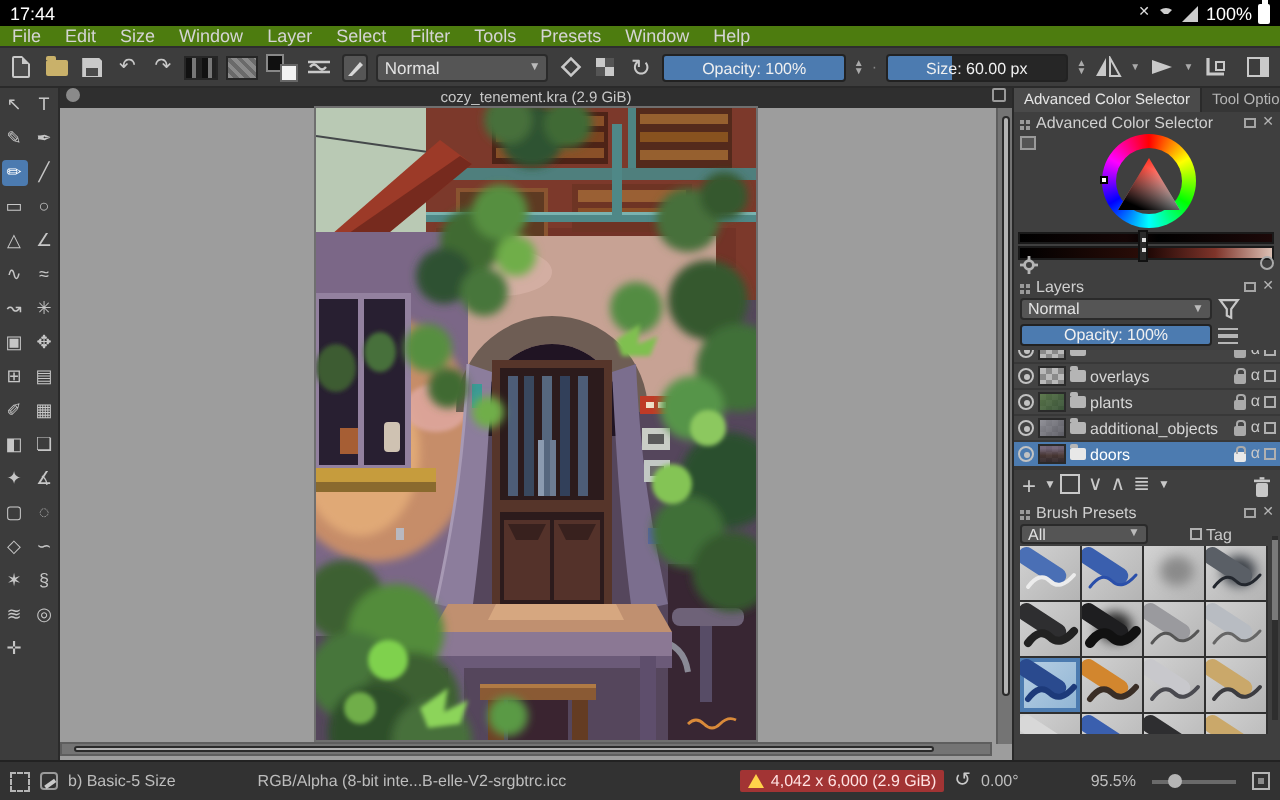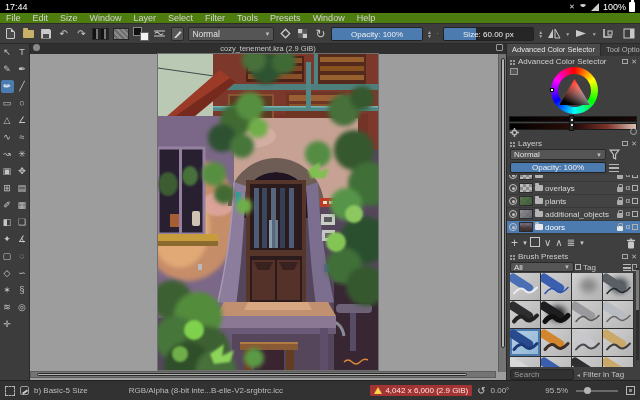--- a/index.html
+++ b/index.html
@@ -141,21 +141,21 @@
   .mini-frame { width:6px; height:6px; border:1px solid #b0b0b0; flex:0 0 6px; }
   .lrow.selected .mini-lock,.lrow.selected .mini-folder { background:#e8e8e8; }
   .layer-btns { display:flex; align-items:center; gap:4px; padding:2px 4px; height:16px; }
   .lbtn { color:#c9c9c9; font-size:10px; line-height:1; display:flex; align-items:center; }
   .lbtn.small { font-size:6px; }
   .dup { width:8px; height:8px; border:1px solid #c9c9c9; position:relative; }
   .dup::before { content:""; position:absolute; left:-3px; top:-3px; width:8px; height:8px; border:1px solid #c9c9c9; background:#3f3f3f; }
   .layer-btns .sp { flex:1; }
 
   
-  .bp-ctl { display:flex; align-items:center; gap:1px; padding:1px 3px; height:12px; }
+  .bp-ctl { display:flex; align-items:center; gap:21px; padding:1px 3px; height:12px; }
   .bp-ctl .combo { flex:0 0 64px; height:10px; font-size:8px; }
   .tagbox { display:flex; align-items:center; gap:2px; color:#c9c9c9; font-size:8px; }
   #brush-grid { display:grid; grid-template-columns:repeat(4,30px); gap:1px; background:#2f2f2f;
     width:124px; margin-left:3px; height:94px; overflow:hidden; }
   .bcell { width:30px; height:27px; background:linear-gradient(135deg,#d2d2d2,#b4b4b4); position:relative; overflow:hidden; }
   .bcell.selected { box-shadow:inset 0 0 0 2px #4c7bb0; background:linear-gradient(135deg,#b9d0e4,#8fb4d4); }
   .btool { position:absolute; width:27px; height:9px; border-radius:4px; left:2px; top:-1px; transform:rotate(33deg); transform-origin:0 0; }
   .blob { position:absolute; width:17px; height:15px; border-radius:50%; left:8px; top:5px; filter:blur(3px); }
   .bcell svg { position:absolute; inset:0; width:100%; height:100%; }
   .bp-search { display:flex; align-items:center; gap:3px; padding:2px 3px; }
@@ -740,25 +740,20 @@
           </svg>
         </div>
         <div class="bcell">
           <span class="btool" style="background:#caa86a"></span>
           <svg viewBox="0 0 30 26">
             <path d="M4 20 Q 10 12 15 17 T 27 14" fill="none" stroke="#8a6a3a" stroke-width="2" stroke-linecap="round"></path>
           </svg>
         </div>
       </div>
     <div class="bscroll"></div>
-    <div class="bp-search">
-      <input class="search" type="text" placeholder="Search" style="">
-      <span class="lbtn small" style="color:#aaa">◂</span>
-      <span style="font-size:8px;color:#c4c4c4">Filter in Tag</span>
-    </div>
   </div>
 
   <div class="statusbar">
     <span class="sel-ind"></span>
     <span class="brush-ind"></span>
     <span>b) Basic-5 Size</span>
     <span class="profile">RGB/Alpha (8-bit inte...B-elle-V2-srgbtrc.icc</span>
     <span class="mem">
       <span class="warn-tri"></span>
       <span>4,042 x 6,000 (2.9 GiB)</span>

